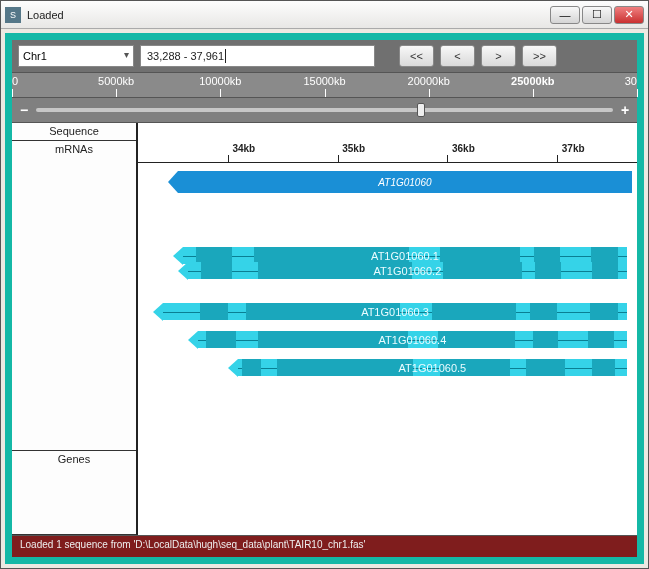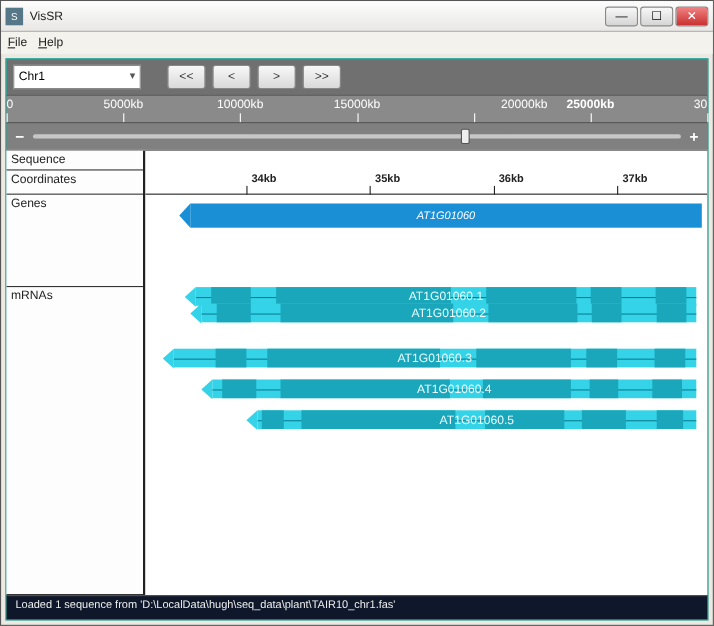--- a/index.html
+++ b/index.html
@@ -7,119 +7,118 @@
   .window { width: 649px; height: 569px; background: #ece9e2; border: 1px solid #555; display: flex; flex-direction: column; }
   .titlebar { height: 28px; background: linear-gradient(#fdfdfd,#e8e7e5); display: flex; align-items: center; padding: 0 4px; border-bottom: 1px solid #aaa; }
   .titlebar .icon { width:16px;height:16px;background:#578; margin-right:6px; display:inline-flex;align-items:center;justify-content:center;color:#fff;font-size:9px;}
   .titlebar .title { flex:1; color:#222; }
   .winbtn-group { display:flex; gap:2px; }
   .winbtn { width:30px; height:18px; border:1px solid #888; background:linear-gradient(#f8f8f8,#d5d5d5); display:flex; align-items:center; justify-content:center; border-radius:3px; }
   .winbtn.close { background:linear-gradient(#f08080,#c93030); color:#fff; }
   .menubar { height:20px; background:#f4f2ec; display:flex; align-items:center; padding:0 6px; gap:10px; }
   .menubar span { color:#222; cursor:default; }
   .menubar span u { text-decoration:underline; }
-  .content-frame { flex:1; margin:4px; border:1px solid #14b8a6; background:#707070; display:flex; flex-direction:column; }
+  .content-frame { flex:1; margin:4px; border:7px solid #14b8a6; background:#707070; display:flex; flex-direction:column; }
   .toolbar { height:32px; padding:4px 6px; display:flex; align-items:center; gap:6px; }
   .combo { width:116px; height:22px; background:#fff; border:1px solid #888; display:flex; align-items:center; padding:0 4px; position:relative; }
   .combo::after { content:"▾"; position:absolute; right:4px; top:3px; color:#555; font-size:10px; }
   .range-input { width:235px; height:22px; background:#fff; border:1px solid #888; padding:0 6px; display:flex; align-items:center; color:#222; }
   .cursor { width:1px; height:14px; background:#222; display:inline-block; margin-left:1px; }
   .navbtn { width:35px; height:22px; background:linear-gradient(#f8f8f8,#d9d9d9); border:1px solid #888; border-radius:3px; display:flex; align-items:center; justify-content:center; color:#333; font-size:11px; }
   .overview-ruler { height:26px; background:#8a8a8a; border-top:1px solid #555; border-bottom:1px solid #555; position:relative; color:#fff; font-size:10px; }
   .overview-ruler .tick { position:absolute; top:2px; text-align:center; transform:translateX(-50%); }
   .overview-ruler .tickline { position:absolute; top:16px; width:1px; height:8px; background:#fff; }
   .slider-bar { height:24px; background:#808080; display:flex; align-items:center; padding:0 6px; }
   .slider-minus, .slider-plus { width:12px; color:#fff; font-size:14px; font-weight:bold; text-align:center; }
   .slider-track { flex:1; height:4px; background:#c7c7c7; position:relative; margin:0 6px; border-radius:2px; }
   .slider-thumb { position:absolute; top:-5px; width:8px; height:14px; background:#eee; border:1px solid #555; border-radius:2px; }
   .main-view { flex:1; display:flex; background:#fff; border-top:1px solid #555; }
   .trackcol { width:126px; border-right:2px solid #222; display:flex; flex-direction:column; background:#fdfdfd; }
-  .trackcell { border-bottom:1px solid #333; padding:2px 4px; color:#222; }
+  .trackcell { border-bottom:1px solid #333; padding:2px 4px; color:#222;text-align:center; }
   .trackcell.seq { height:18px; }
   .trackcell.coord { height:22px; }
   .trackcell.genes { height:84px; }
   .trackcell.mrna { flex:1; }
   .viewport { flex:1; position:relative; overflow:hidden; }
   .coord-ruler { position:absolute; top:18px; left:0; right:0; height:22px; }
   .coord-ruler .ctick { position:absolute; top:2px; font-size:10px; color:#222; transform:translateX(-50%); font-weight:bold;margin-left:16px;}
   .coord-ruler .cline { position:absolute; top:14px; width:1px; height:8px; background:#222; }
   .coord-ruler .baseline { position:absolute; top:21px; left:0; right:0; height:1px; background:#222; }
   .gene-track { position:absolute; top:48px; left:0; right:0; }
   .feat { position:absolute; height:22px; display:flex; align-items:center; justify-content:center; color:#fff; font-size:10px; }
   .gene-feat { background:#1a8fd6; }
   .arrow-l { position:absolute; left:-10px; top:0; width:0; height:0; border-top:11px solid transparent; border-bottom:11px solid transparent; }
   .gene-feat .arrow-l { border-right:10px solid #1a8fd6; }
   .mrna-track { position:absolute; top:124px; left:0; right:0; }
   .mrna-feat { background:#35d3e8; height:17px; color:#eafcff; font-size:10px; }
   .mrna-feat .arrow-l { border-right:10px solid #35d3e8; border-top-width:9px; border-bottom-width:9px; }
   .mrna-feat .midline { position:absolute; top:50%; left:0; right:0; height:1px; background:#0a7f93; }
   .exon { position:absolute; top:0; bottom:0; background:#1aa7bc; }
-  .status { height:22px; background:#0f172a; color:#eee; font-size:10px; padding:3px 8px; border-top:1px solid #555; }
+  .status { height:22px; background:#7f1d1d; color:#eee; font-size:10px; padding:3px 8px; border-top:1px solid #555; }
 </style>
 </head>
 <body>
 
 <div class="window">
   <div class="titlebar">
     <span class="icon">S</span>
-    <span class="title">VisSR</span>
+    <span class="title">Loaded</span>
     <div class="winbtn-group">
       <div class="winbtn">—</div>
       <div class="winbtn">☐</div>
       <div class="winbtn close">✕</div>
     </div>
   </div>
-  <div class="menubar">
-    <span><u>F</u>ile</span>
-    <span><u>H</u>elp</span>
-  </div>
 
   <div class="content-frame">
     <div class="toolbar">
       <div class="combo">
         <span>Chr1</span>
+      </div>
+      <div class="range-input">
+        <span>33,288 - 37,961</span>
+          <span class="cursor"></span>
       </div>
       <div style="flex:0 0 12px"></div>
       <div class="navbtn">&lt;&lt;</div>
       <div class="navbtn">&lt;</div>
       <div class="navbtn">&gt;</div>
       <div class="navbtn">&gt;&gt;</div>
     </div>
 
     <div class="overview-ruler" id="overview">
         <div class="tick" style="left: 0%; transform: translateX(0px);">0</div>
         <div class="tickline" style="left: 0%;"></div>
         <div class="tick" style="left: 16.6667%;">5000kb</div>
         <div class="tickline" style="left: 16.6667%;"></div>
         <div class="tick" style="left: 33.3333%;">10000kb</div>
         <div class="tickline" style="left: 33.3333%;"></div>
         <div class="tick" style="left: 50%;">15000kb</div>
         <div class="tickline" style="left: 50%;"></div>
-        <div class="tick" style="left: 66.6667%; margin-left: 46px;">20000kb</div>
+        <div class="tick" style="left: 66.6667%;">20000kb</div>
         <div class="tickline" style="left: 66.6667%;"></div>
         <div class="tick" style="left: 83.3333%; font-weight: bold;">25000kb</div>
         <div class="tickline" style="left: 83.3333%;"></div>
         <div class="tick" style="left: 100%; transform: translateX(-100%);">30</div>
         <div class="tickline" style="left: 100%;"></div>
       </div>
 
     <div class="slider-bar">
       <div class="slider-minus">−</div>
       <div class="slider-track">
         <div class="slider-thumb" id="slider-thumb" style="left: 66%;"></div>
       </div>
       <div class="slider-plus">+</div>
     </div>
 
     <div class="main-view">
       <div class="trackcol">
         <div class="trackcell seq">Sequence</div>
-        <div class="trackcell coord">Coordinates</div>
+        <div class="trackcell mrna">mRNAs</div>
         <div class="trackcell genes">Genes</div>
-        <div class="trackcell mrna">mRNAs</div>
       </div>
       <div class="viewport" id="viewport">
         <div class="coord-ruler" id="coord-ruler">
             <div class="baseline"></div>
             <div class="ctick" style="left: 18%;">34kb</div>
             <div class="cline" style="left: 18%;"></div>
             <div class="ctick" style="left: 40%;">35kb</div>
             <div class="cline" style="left: 40%;"></div>
             <div class="ctick" style="left: 62%;">36kb</div>
             <div class="cline" style="left: 62%;"></div>

